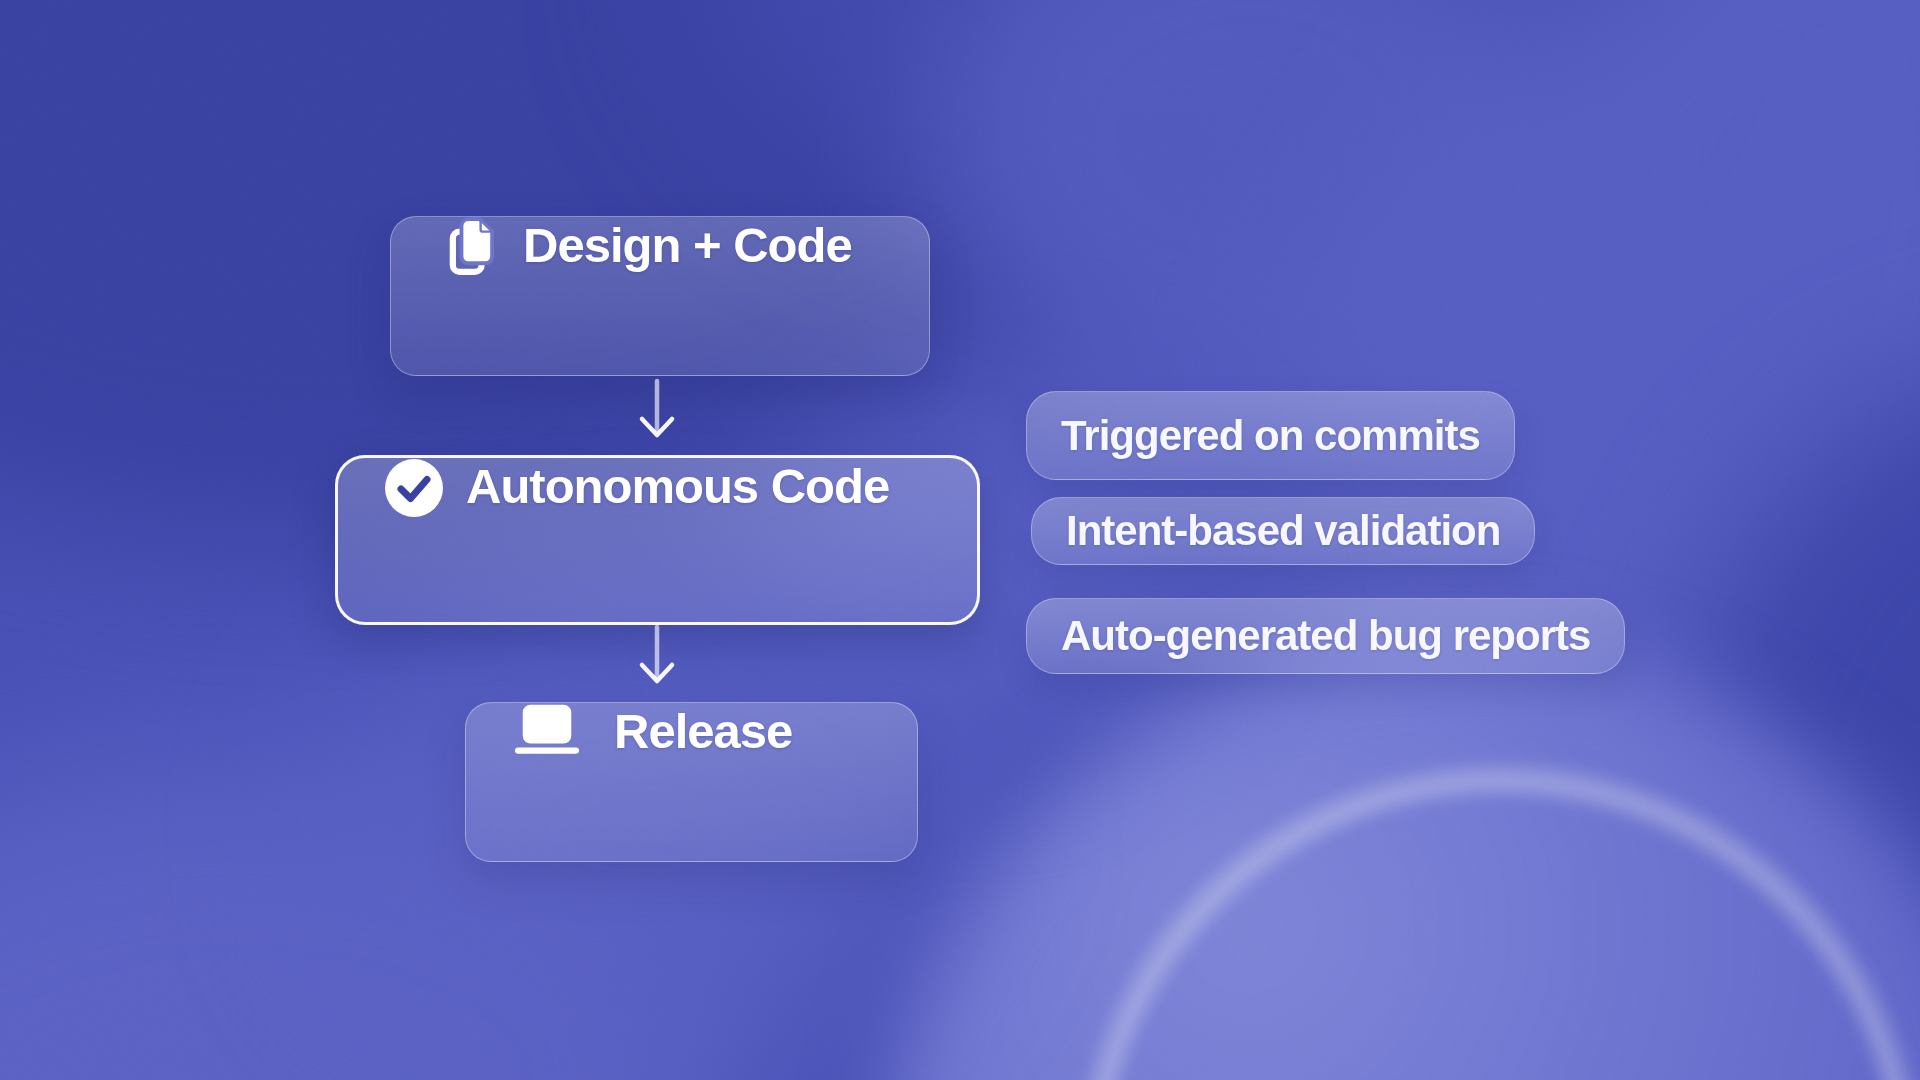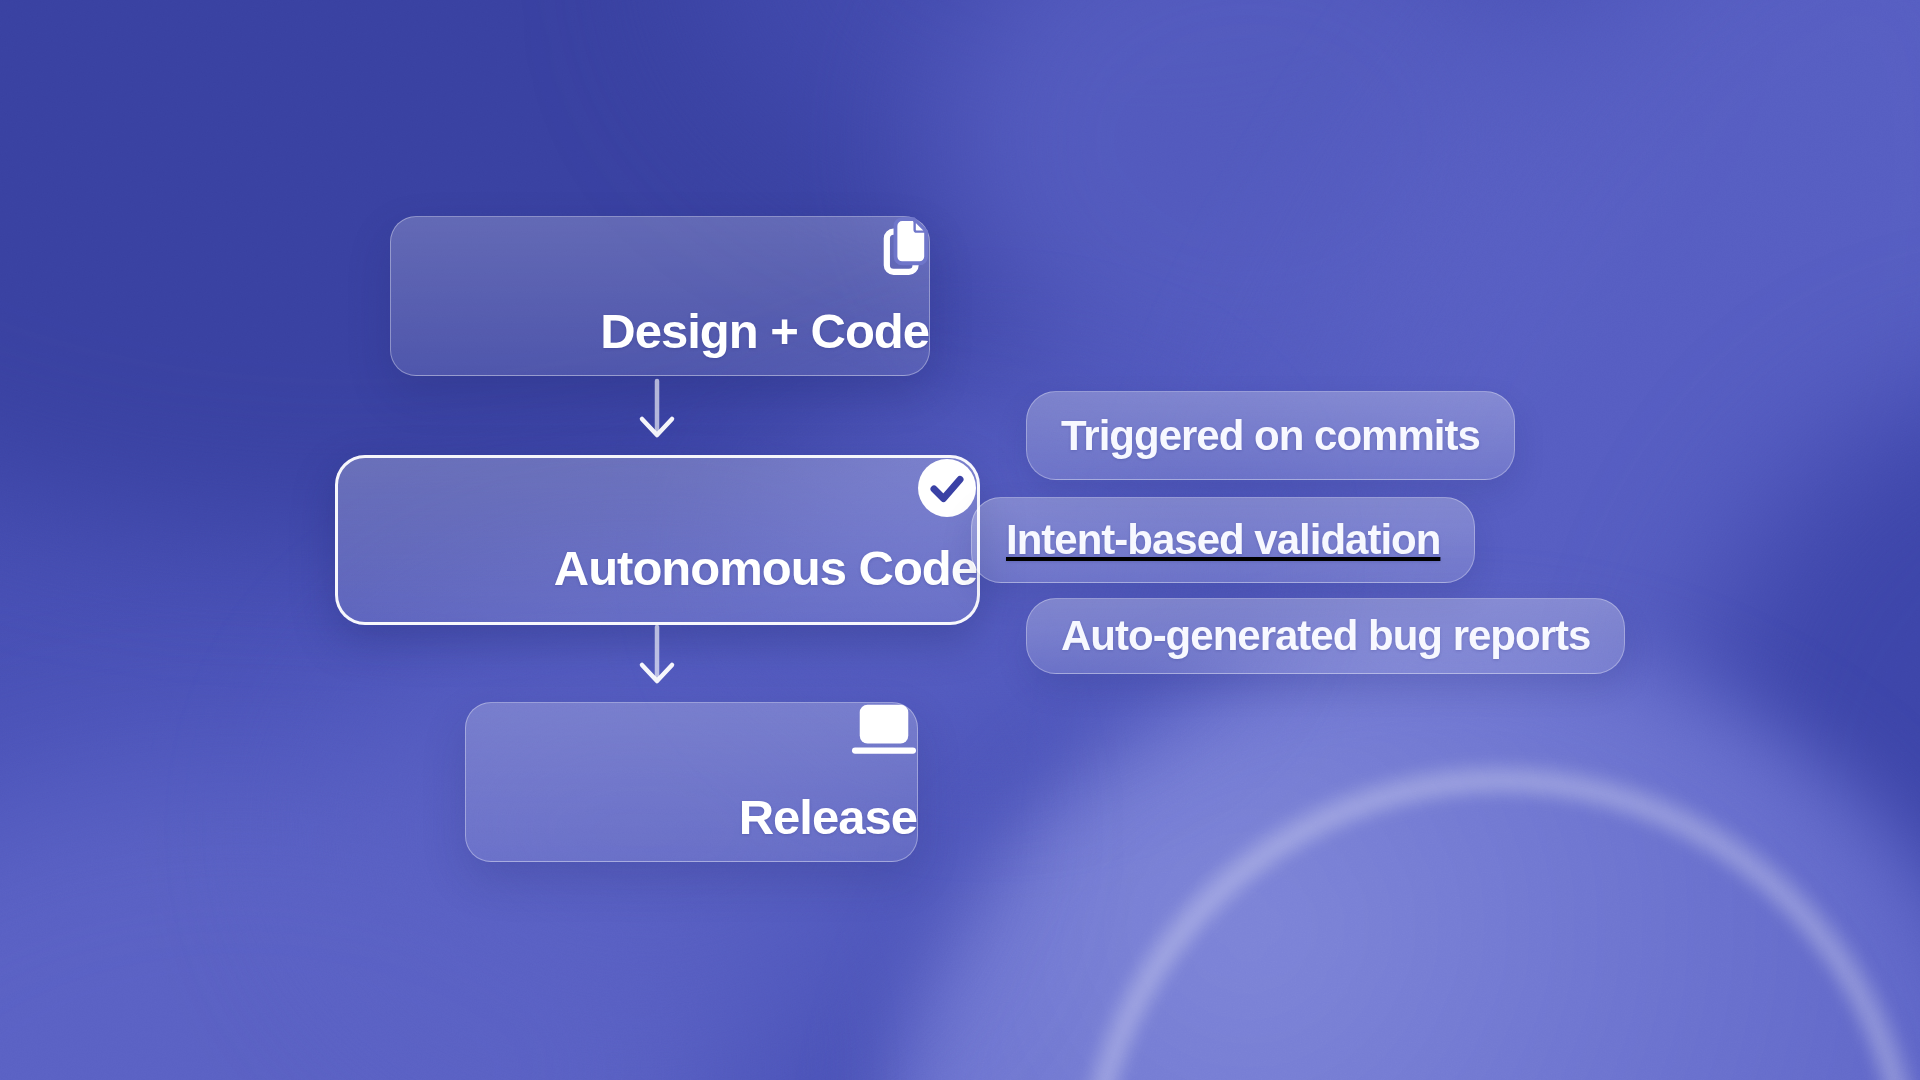--- a/index.html
+++ b/index.html
@@ -58,27 +58,26 @@
   .blob-light-midcenter {
     left: 760px; top: 400px; width: 460px; height: 330px;
     background: #5d64c7; filter: blur(80px); opacity: .6;
   }
   .grain { position: absolute; inset: 0; opacity: .05; mix-blend-mode: overlay; }
 
   
   .node {
     position: absolute;
     display: flex;
-    align-items: flex-end;
+    align-items: flex-start;
     color: #ffffff;
     background: linear-gradient(180deg, rgba(255,255,255,0.21), rgba(255,255,255,0.11));
     border: 1.5px solid rgba(255,255,255,0.34);
     border-radius: 26px;
     box-shadow: 0 18px 44px rgba(26,31,96,0.18);
-    flex-direction: column;
   }
   .node-label {
     font-size: 49px;
     font-weight: bold;
     letter-spacing: -1px;
     color: #ffffff;
     white-space: nowrap;
     text-shadow: 0 1px 3px rgba(35,40,120,0.25);
   }
   .node-design-code   { left: 390px; top: 216px; width: 540px; height: 160px; padding-left: 58px; gap: 28px; }
@@ -112,21 +111,21 @@
     white-space: nowrap;
   }
   .pill-label {
     font-size: 42px;
     font-weight: bold;
     letter-spacing: -1px;
     color: #f7f8ff;
     text-shadow: 0 1px 3px rgba(35,40,120,0.22);
   }
   .pill-1 { left: 1026px; top: 391px; height: 89px; text-align: right; }
-  .pill-2 { left: 971px; top: 497px; height: 86px; text-decoration: underline; }
+  .pill-2 { left: 1031px; top: 497px; height: 68px; }
   .pill-3 { left: 1026px; top: 598px; height: 76px; }
 </style>
 </head>
 <body>
 
 <div class="stage">
 
   <div class="bg">
     <div class="blob blob-dark-topleft"></div>
     <div class="blob blob-dark-topmid"></div>

